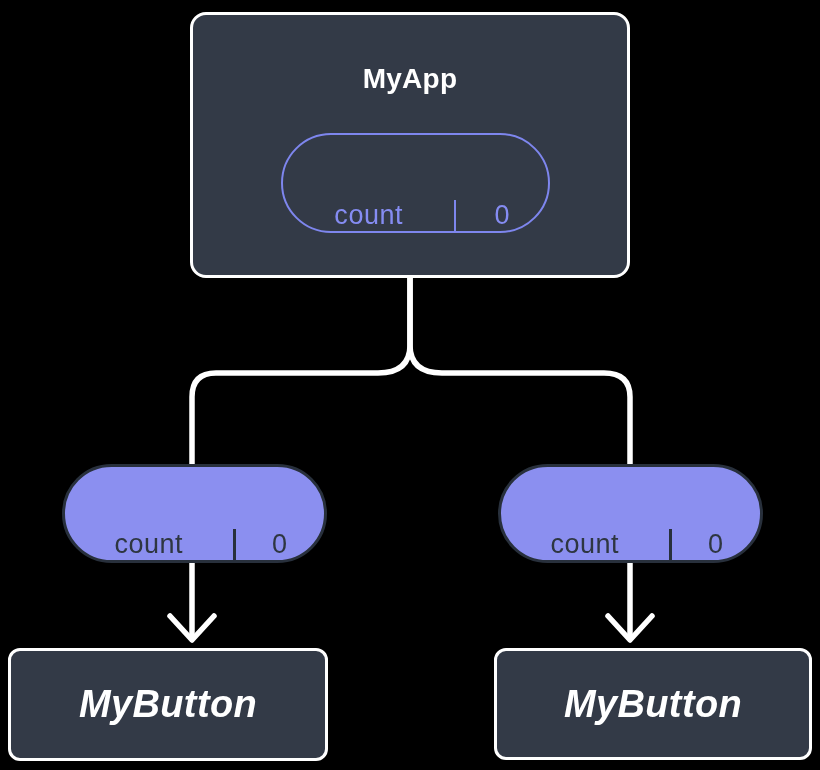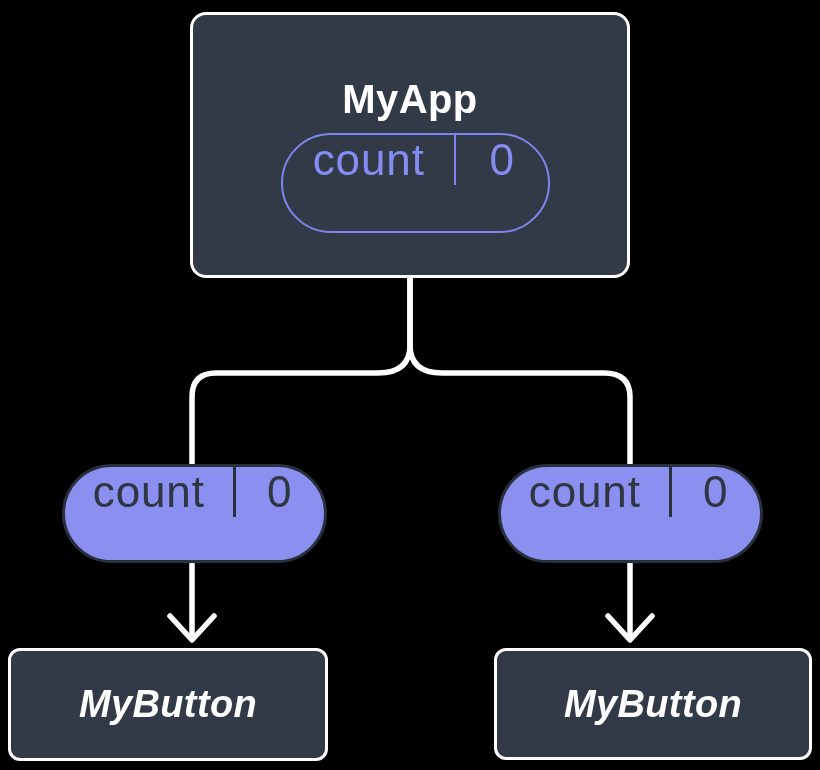--- a/index.html
+++ b/index.html
@@ -35,37 +35,37 @@
   .node.app{
     left:190px;top:12px;width:440px;height:266px;border-radius:16px;
   }
   .node-title{
     color:var(--title-text);
     font-weight:bold;
     text-align:center;
     letter-spacing:0.01em;
   }
   .app .node-title{
-    position:absolute;left:0;right:0;top:64px;
-    font-size:40px;line-height:1;
+    position:absolute;left:0;right:0;top:50px;
+    font-size:28px;line-height:1;
   }
   .node.button{
     border-radius:12px;
     display:flex;align-items:center;justify-content:center;font-style:italic;
   }
   .node.button .node-title{font-size:38px;}
   .node.button.pos-left{left:8px;top:648px;width:320px;height:113px;}
   .node.button.pos-right{left:494px;top:648px;width:318px;height:112px;}
 
   .pill{
     position:absolute;
     border-radius:999px;
     display:flex;
-    align-items:flex-start;
-    font-size:44px;
+    align-items:flex-end;
+    font-size:27px;
     letter-spacing:0.02em;
   }
   .pill-key,.pill-value{
     display:flex;align-items:center;justify-content:center;
   }
   .pill-key{flex:0 0 64.7%;}
   .pill-value{flex:1 1 auto;}
   .pill.outline{
     left:88px;top:118px;width:269px;height:100px;
     border:2.5px solid var(--accent-stroke);

